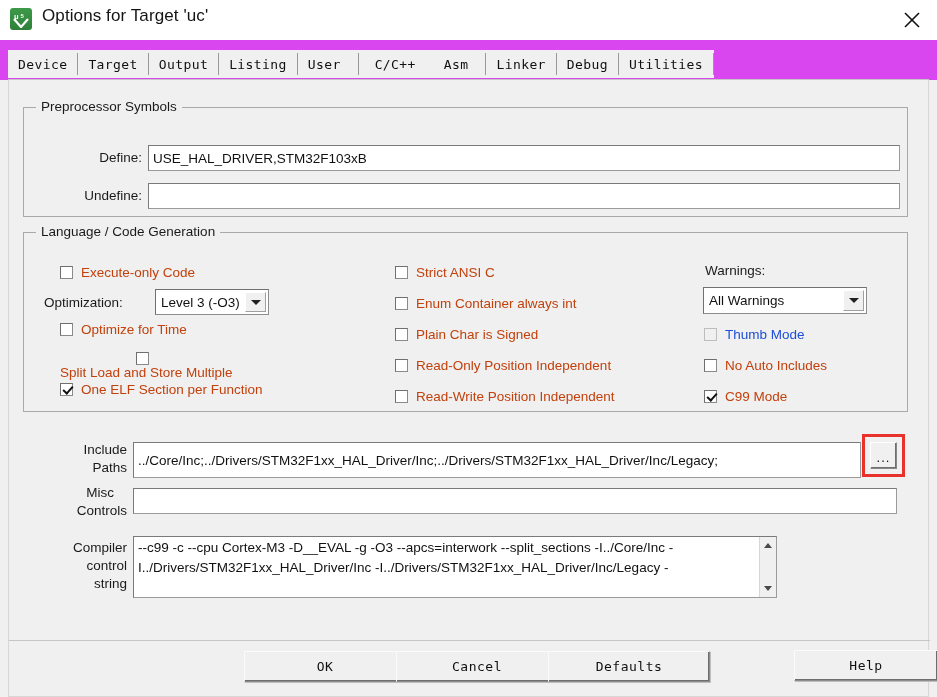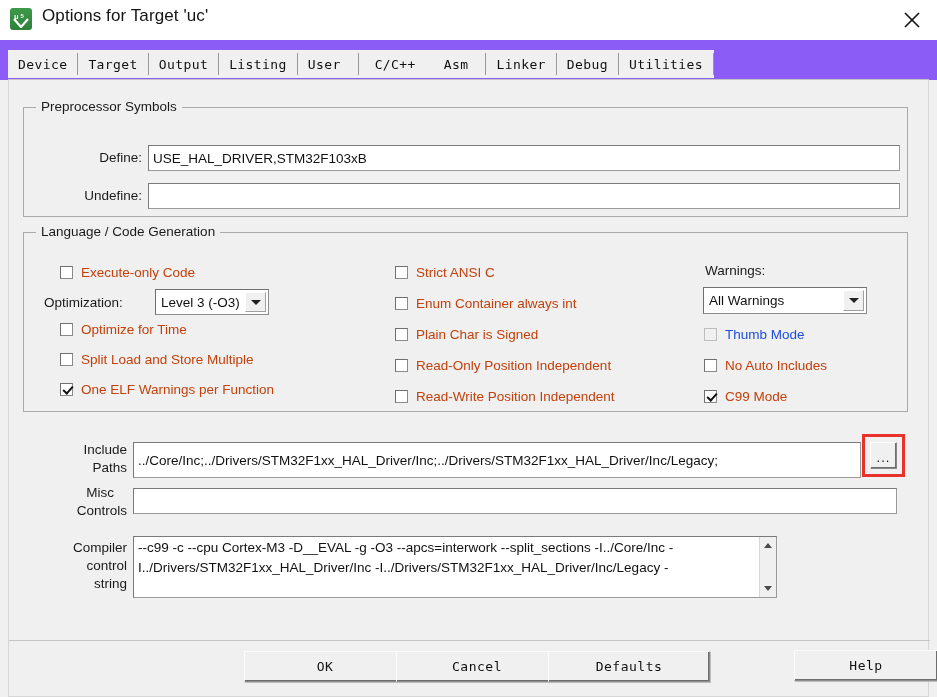--- a/index.html
+++ b/index.html
@@ -43,21 +43,21 @@
     width: 50px; height: 40px;
     display: flex; align-items: center; justify-content: center;
     cursor: pointer;
   }
   .close-btn svg { display: block; }
 
   
   .tabstrip {
     position: absolute; left: 0; top: 40px;
     width: 937px; height: 40px;
-    background: #8b5cf6;
+    background: #d946ef;
     text-decoration: underline;
   }
   .tabrow {
     position: absolute; left: 8px; top: 10px;
     height: 28px;
     display: flex; align-items: stretch;
   }
   .tab {
     position: relative;
     display: flex; align-items: center;
@@ -387,27 +387,27 @@
         <span class="val">Level 3 (-O3)</span>
         <span class="arrow">
             <i></i>
           </span>
       </div>
 
       <div class="cb" style="left:36px; top:89px;">
         <span class="box"></span>
         <span>Optimize for Time</span>
       </div>
-      <div class="cb" style="left:36px; top:119px;">
+      <div class="cb" style="left:36px; top:119px;flex-direction:column;">
         <span class="box"></span>
         <span>Split Load and Store Multiple</span>
       </div>
       <div class="cb checked" style="left:36px; top:149px;">
         <span class="box"></span>
-        <span>One ELF Warnings per Function</span>
+        <span>One ELF Section per Function</span>
       </div>
 
       <div class="cb" style="left:371px; top:32px;">
         <span class="box"></span>
         <span>Strict ANSI C</span>
       </div>
       <div class="cb" style="left:371px; top:63px;">
         <span class="box"></span>
         <span>Enum Container always int</span>
       </div>

